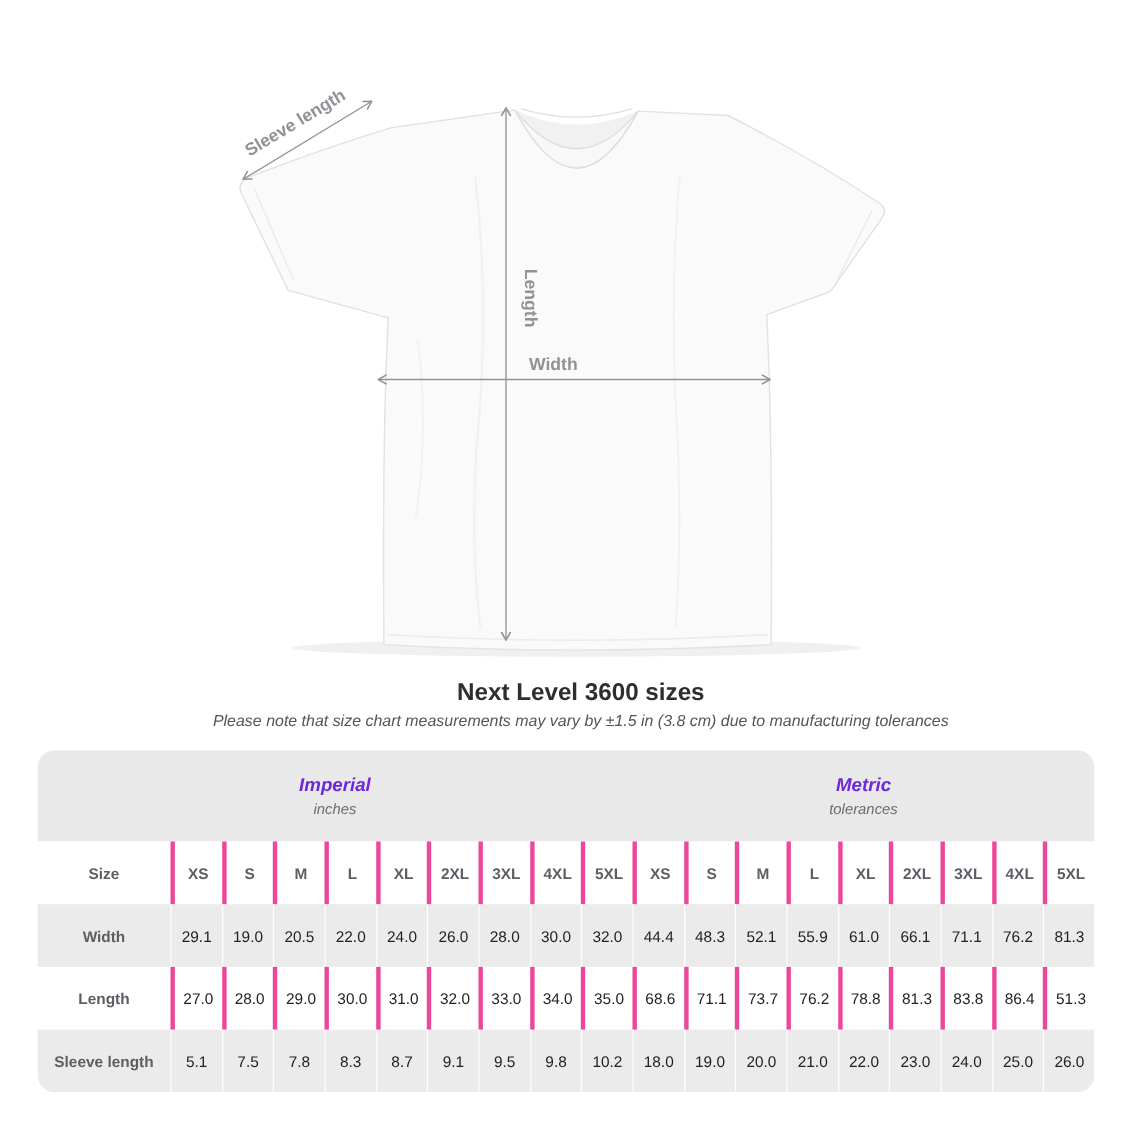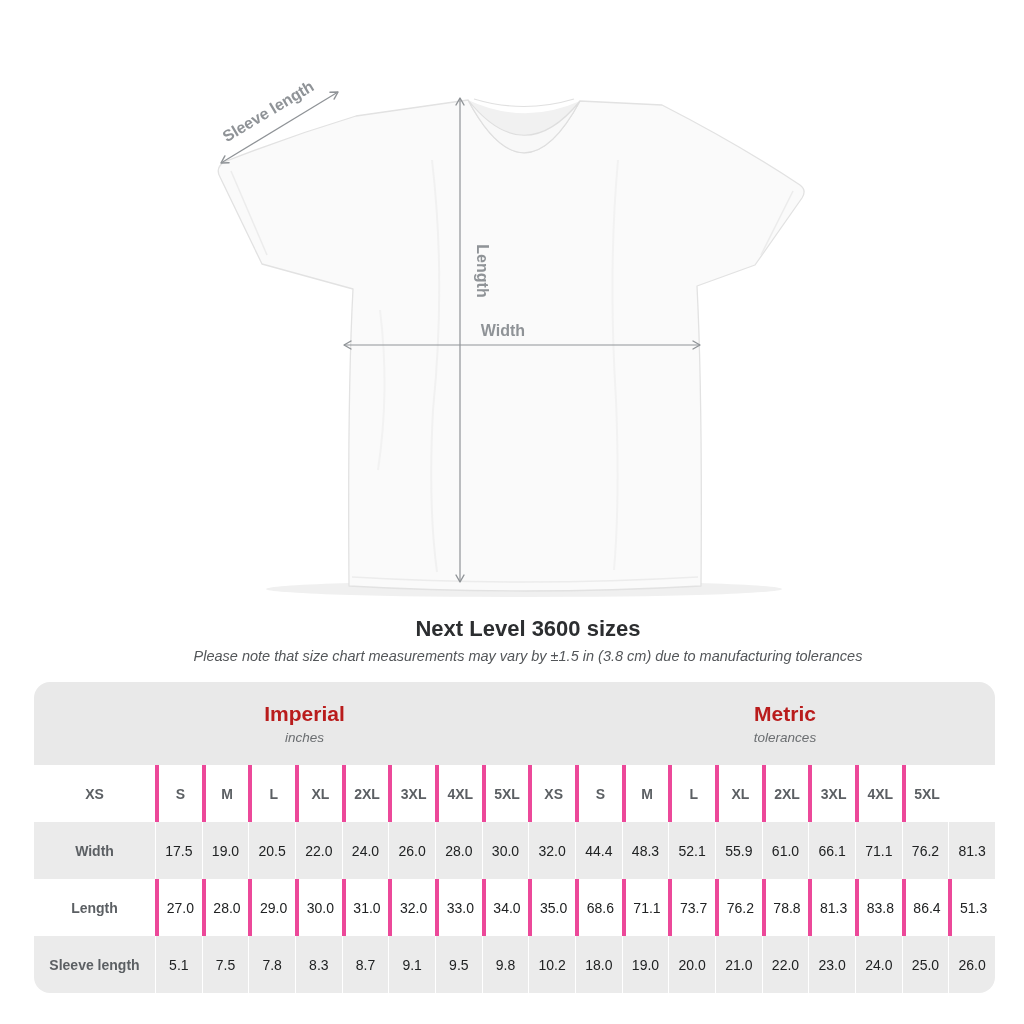--- a/index.html
+++ b/index.html
@@ -18,21 +18,21 @@
   .heading h1 { margin:0; font-size:22px; line-height:26px; font-weight:bold; color:#2c2e30; }
   .heading p  { margin:5px 0 0 0; font-size:14.5px; line-height:18px; font-style:italic; color:#535659; }
 
   
   .size-table {
     position:absolute; left:34px; top:682px; width:961px;
     border-radius:16px; overflow:hidden; background:#ffffff;
   }
   .band { display:grid; grid-template-columns:541px 420px; height:83px; background:#e9e9e9; }
   .band-cell { display:flex; flex-direction:column; align-items:center; justify-content:center; gap:4px; }
-  .unit-title { font-size:21px; font-weight:bold; color:#b91c1c; }
+  .unit-title { font-size:17px; font-weight:bold; font-style:italic; color:#6d28d9; }
   .unit-sub   { font-size:13.5px; font-style:italic; color:#6a6d70; }
 
   .row { display:grid; grid-template-columns:121px repeat(18, 1fr); height:57px; }
   .row-white { background:#ffffff; }
   .row-gray  { background:#ebebeb; }
   .cell {
     display:flex; align-items:center; justify-content:center;
     font-size:14px; color:#202223;
   }
   .row-white .cell + .cell { border-left:4px solid #ec4899; }
@@ -109,20 +109,21 @@
         <div class="unit-title">Imperial</div>
         <div class="unit-sub">inches</div>
       </div>
       <div class="band-cell">
         <div class="unit-title">Metric</div>
         <div class="unit-sub">tolerances</div>
       </div>
     </div>
 
     <div class="row row-white header-row">
+      <div class="cell label-cell">Size</div>
       <div class="cell">XS</div>
       <div class="cell">S</div>
       <div class="cell">M</div>
       <div class="cell">L</div>
       <div class="cell">XL</div>
       <div class="cell">2XL</div>
       <div class="cell">3XL</div>
       <div class="cell">4XL</div>
       <div class="cell">5XL</div>
       <div class="cell">XS</div>
@@ -131,21 +132,21 @@
       <div class="cell">L</div>
       <div class="cell">XL</div>
       <div class="cell">2XL</div>
       <div class="cell">3XL</div>
       <div class="cell">4XL</div>
       <div class="cell">5XL</div>
     </div>
 
     <div class="row row-gray">
       <div class="cell label-cell">Width</div>
-      <div class="cell">17.5</div>
+      <div class="cell">29.1</div>
       <div class="cell">19.0</div>
       <div class="cell">20.5</div>
       <div class="cell">22.0</div>
       <div class="cell">24.0</div>
       <div class="cell">26.0</div>
       <div class="cell">28.0</div>
       <div class="cell">30.0</div>
       <div class="cell">32.0</div>
       <div class="cell">44.4</div>
       <div class="cell">48.3</div>

